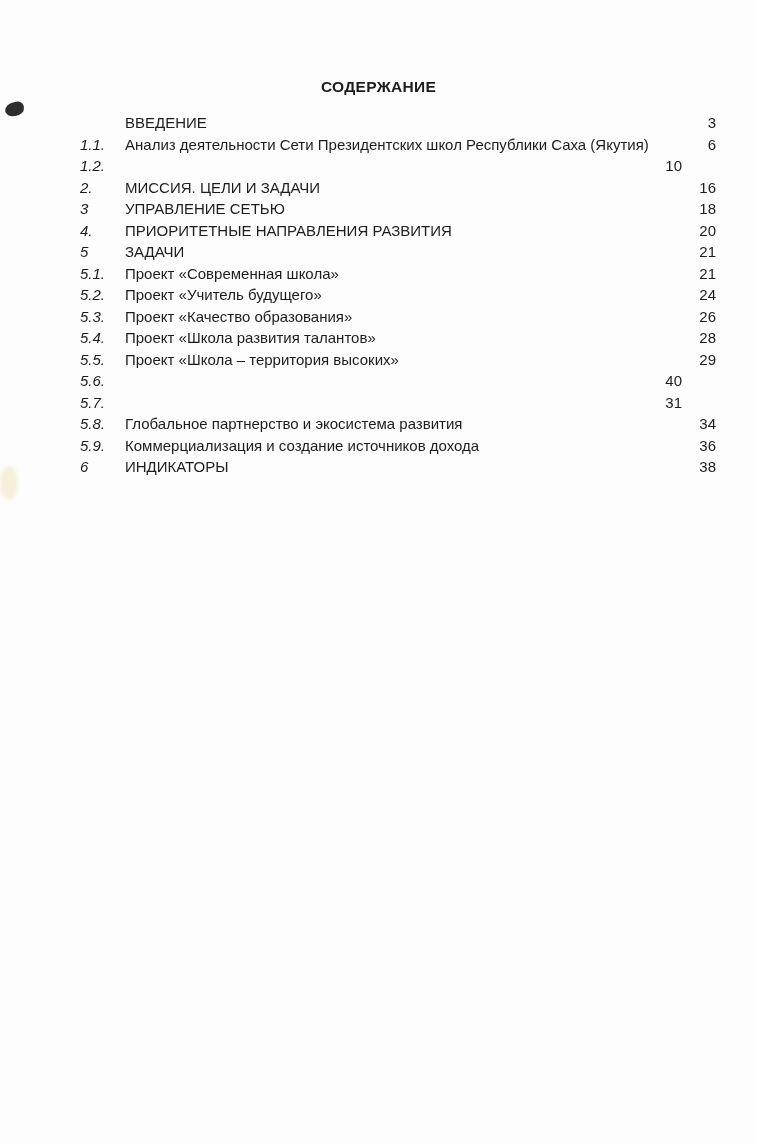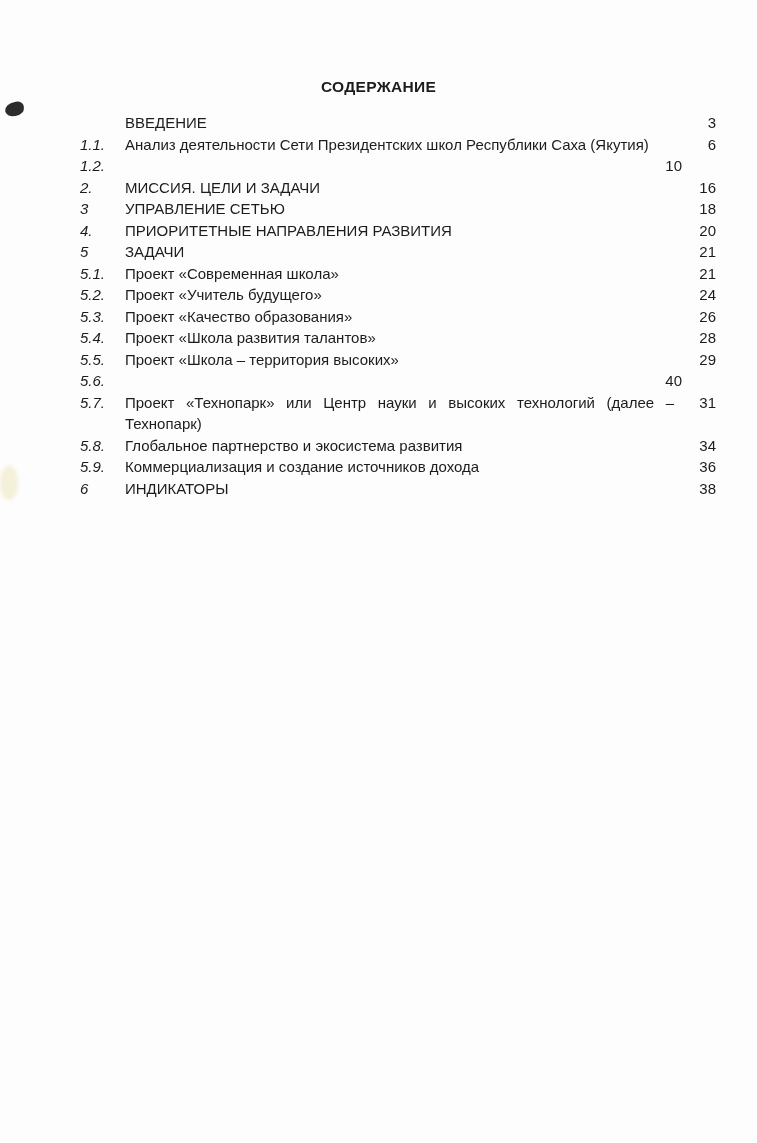--- a/index.html
+++ b/index.html
@@ -154,21 +154,20 @@
     <span class="toc-page">29</span>
   </div>
 
   <div class="toc-row">
     <span class="toc-num">5.6.</span>
     <span class="toc-page">40</span>
   </div>
 
   <div class="toc-row">
     <span class="toc-num">5.7.</span>
-    <span class="toc-title">Проект «Технопарк» или Центр науки и высоких технологий (далее – Технопарк)</span>
     <span class="toc-page">31</span>
   </div>
 
   <div class="toc-row">
     <span class="toc-num">5.8.</span>
     <span class="toc-title">Глобальное партнерство и экосистема развития</span>
     <span class="toc-page">34</span>
   </div>
 
   <div class="toc-row">

